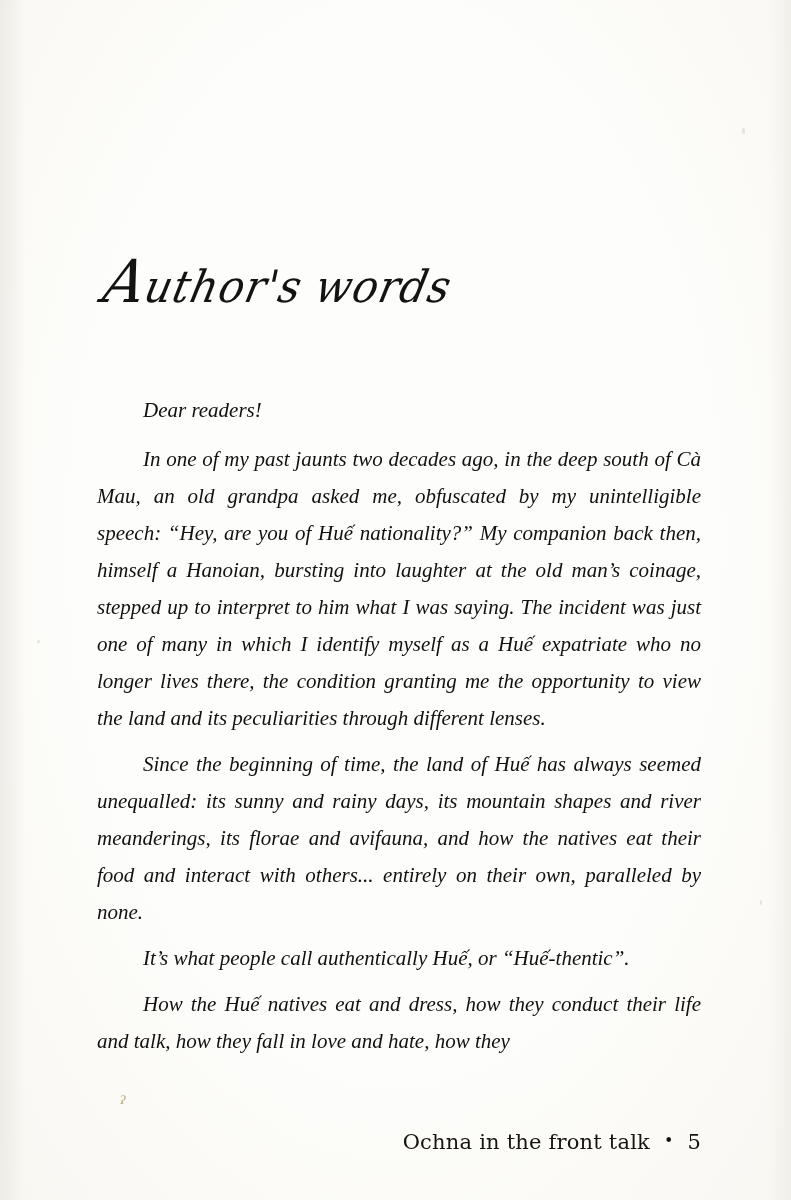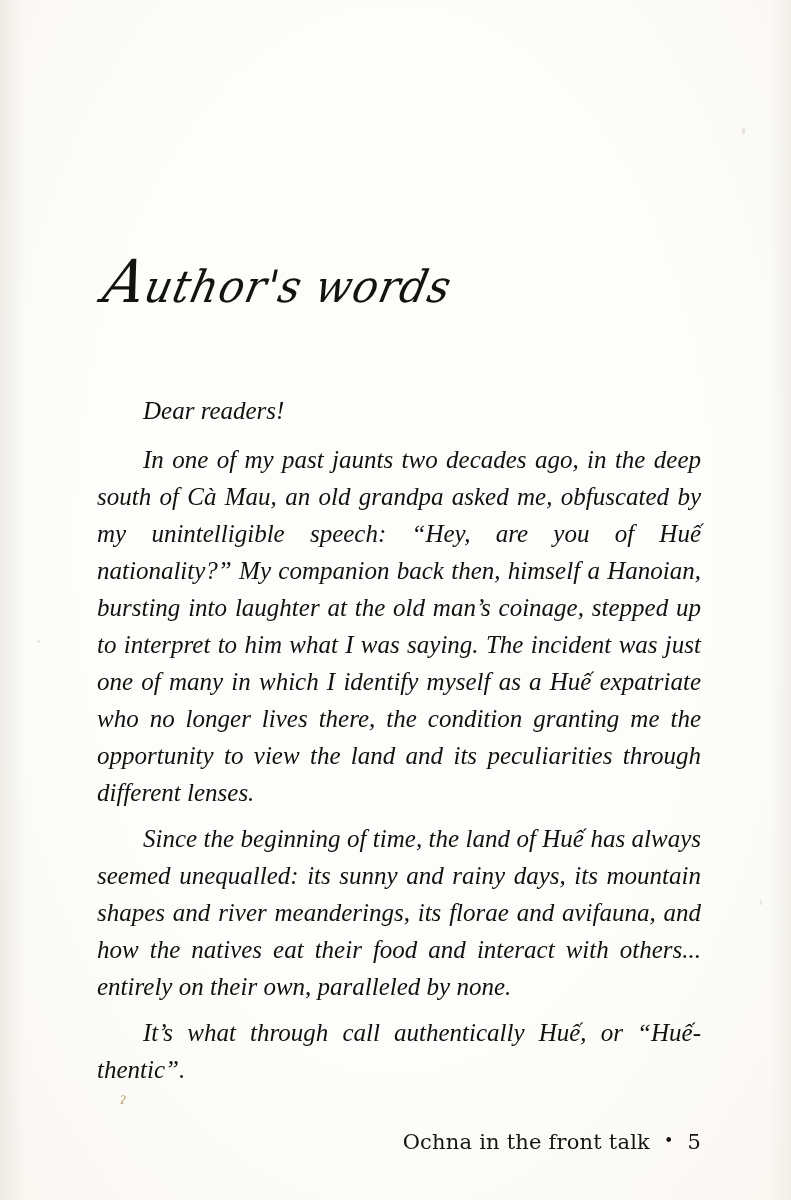--- a/index.html
+++ b/index.html
@@ -66,21 +66,21 @@
   .chapter-heading .cap {
     font-size: 56px;
     line-height: 0.6;
   }
 
   .body-text {
     position: absolute;
     left: 0;
     top: 392px;
     width: 604px;
-    font-size: 25px;
+    font-size: 21px;
     line-height: 37px;
     font-style: italic;
     text-align: justify;
     color: #121110;
   }
 
   .body-text p {
     margin: 0 0 9px 0;
     text-indent: 46px;
   }
@@ -149,21 +149,22 @@
   <div class="chapter-heading">
     <span class="cap">A</span><span>uthor's words</span>
   </div>
 
   <div class="content">
 
     <div class="body-text">
       <p class="salutation">Dear readers!</p>
       <p>In one of my past jaunts two decades ago, in the deep south of Cà Mau, an old grandpa asked me, obfuscated by my unintelligible speech: “Hey, are you of Huế nationality?” My companion back then, himself a Hanoian, bursting into laughter at the old man’s coinage, stepped up to interpret to him what I was saying. The incident was just one of many in which I identify myself as a Huế expatriate who no longer lives there, the condition granting me the opportunity to view the land and its peculiarities through different lenses.</p>
       <p>Since the beginning of time, the land of Huế has always seemed unequalled: its sunny and rainy days, its mountain shapes and river meanderings, its florae and avifauna, and how the natives eat their food and interact with others... entirely on their own, paralleled by none.</p>
-      <p>It’s what through call authentically Huế, or “Huế-thentic”.</p>
+      <p>It’s what people call authentically Huế, or “Huế-thentic”.</p>
+      <p class="last">How the Huế natives eat and dress, how they conduct their life and talk, how they fall in love and hate, how they</p>
     </div>
 
   </div>
 
   <div class="margin-mark">ʔ</div>
 
   <div class="footer">
     <div class="footer-line">
       <span>Ochna in the front talk</span>
       <span class="footer-dot">•</span>

